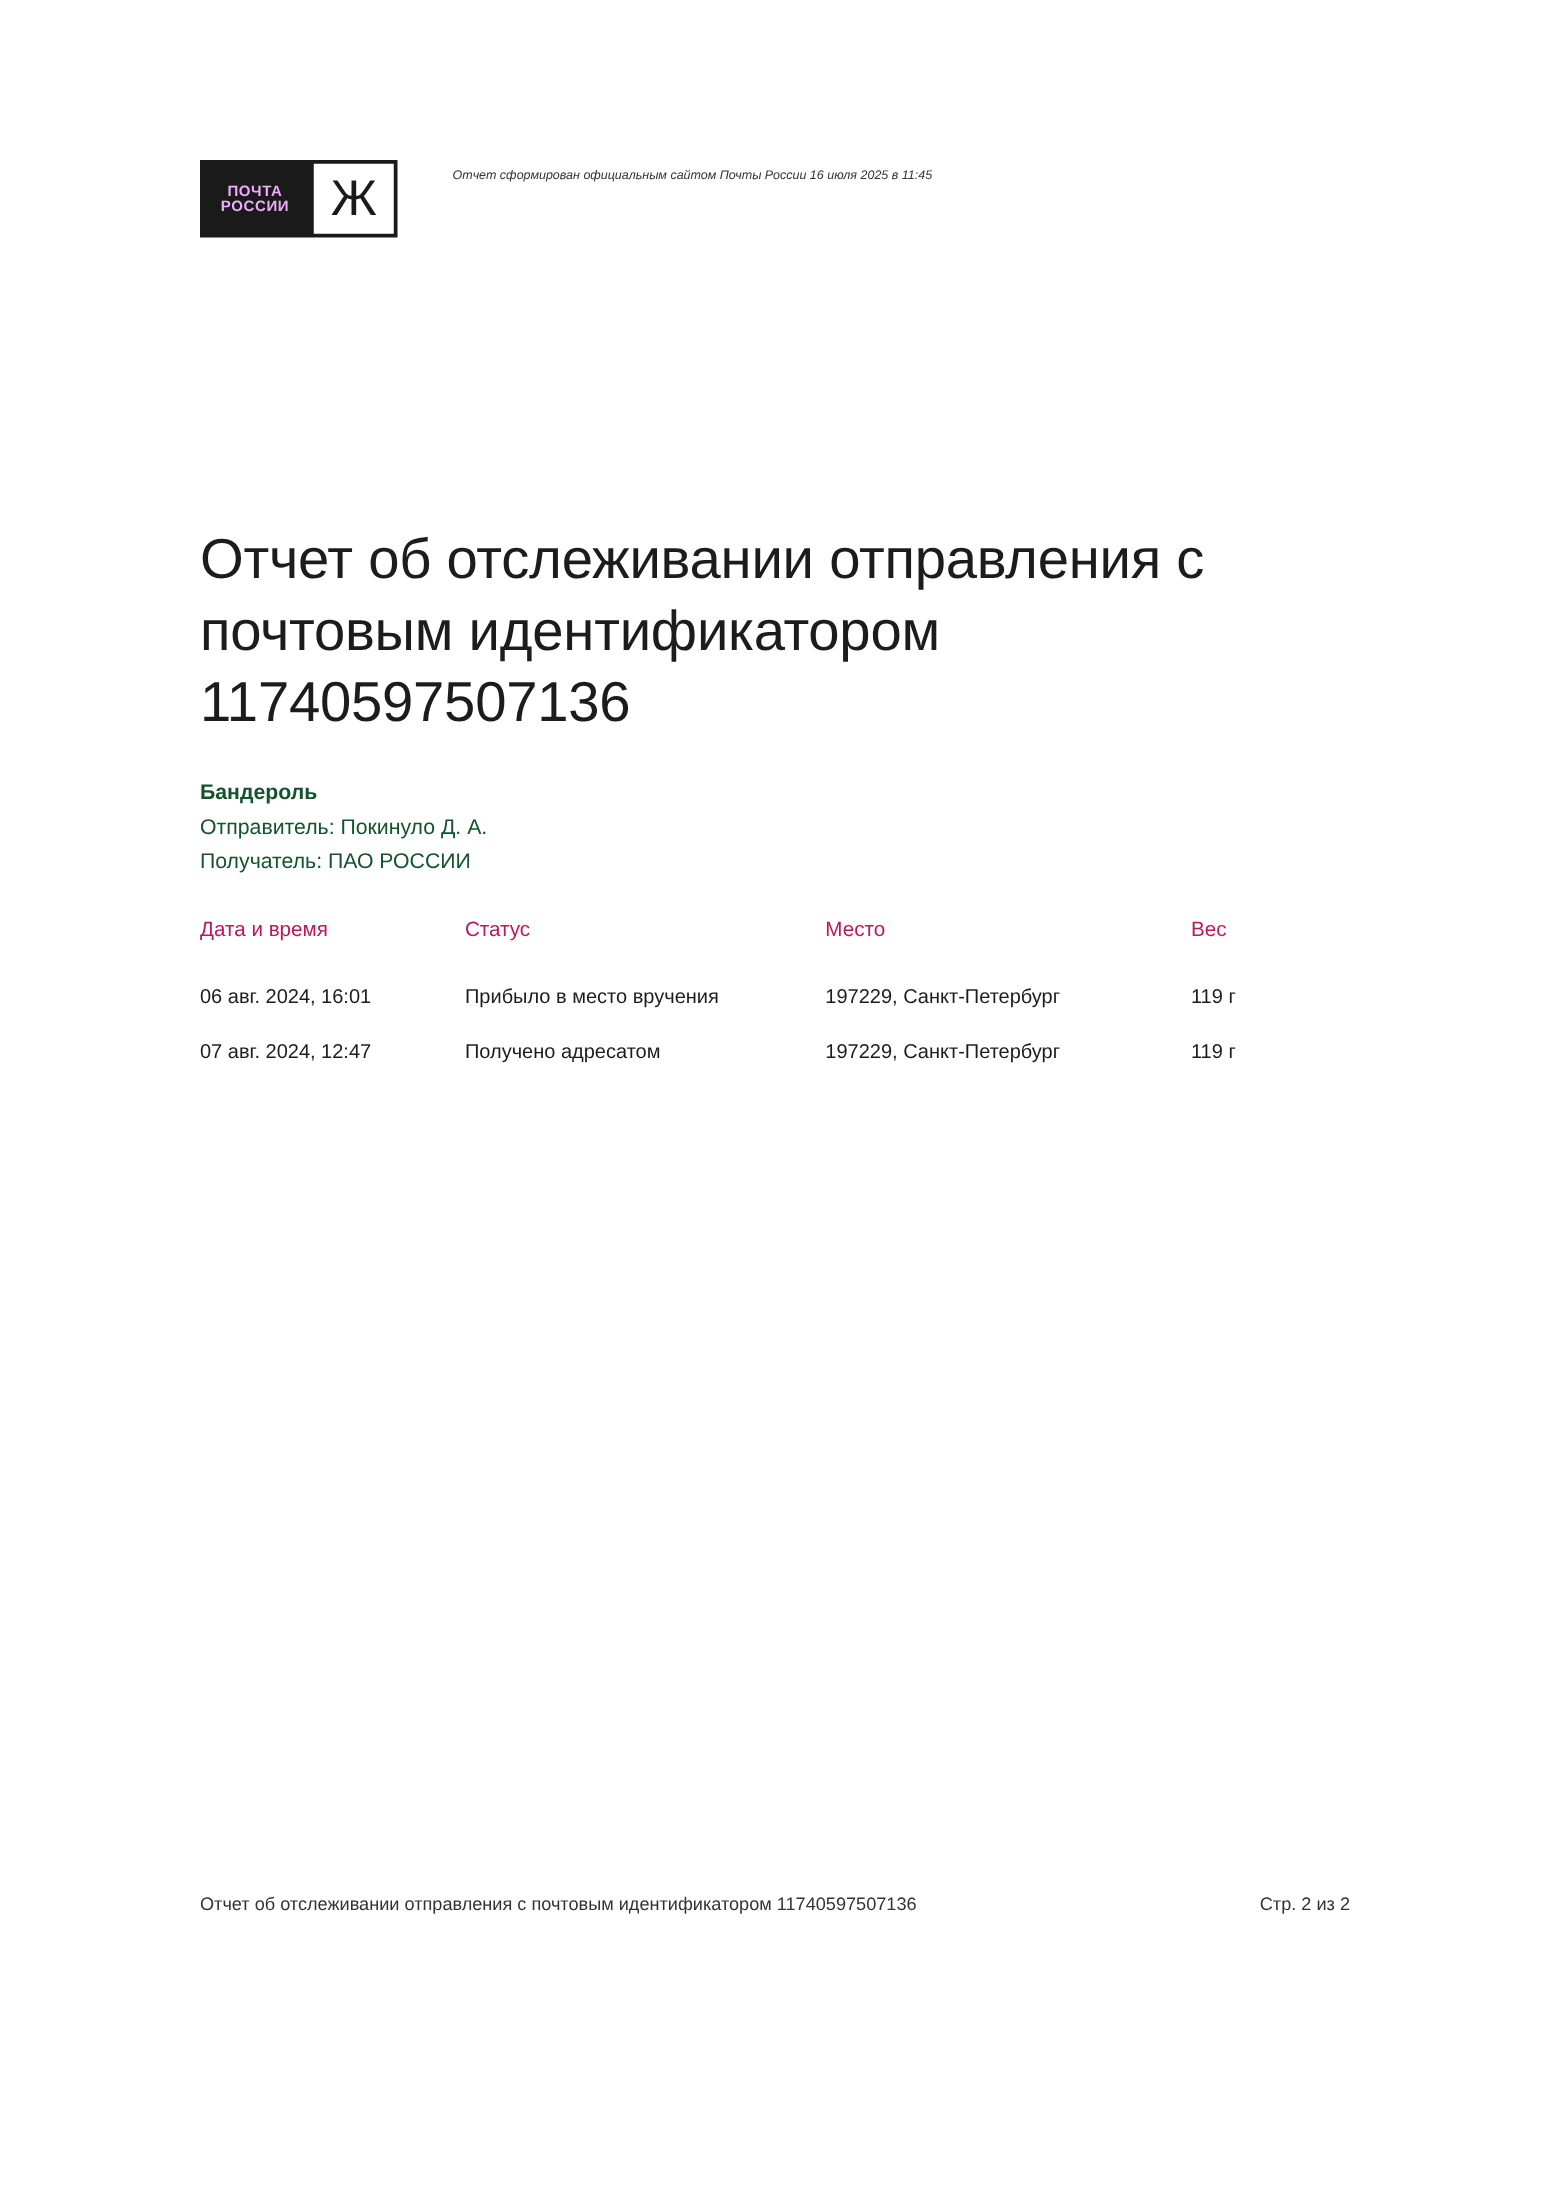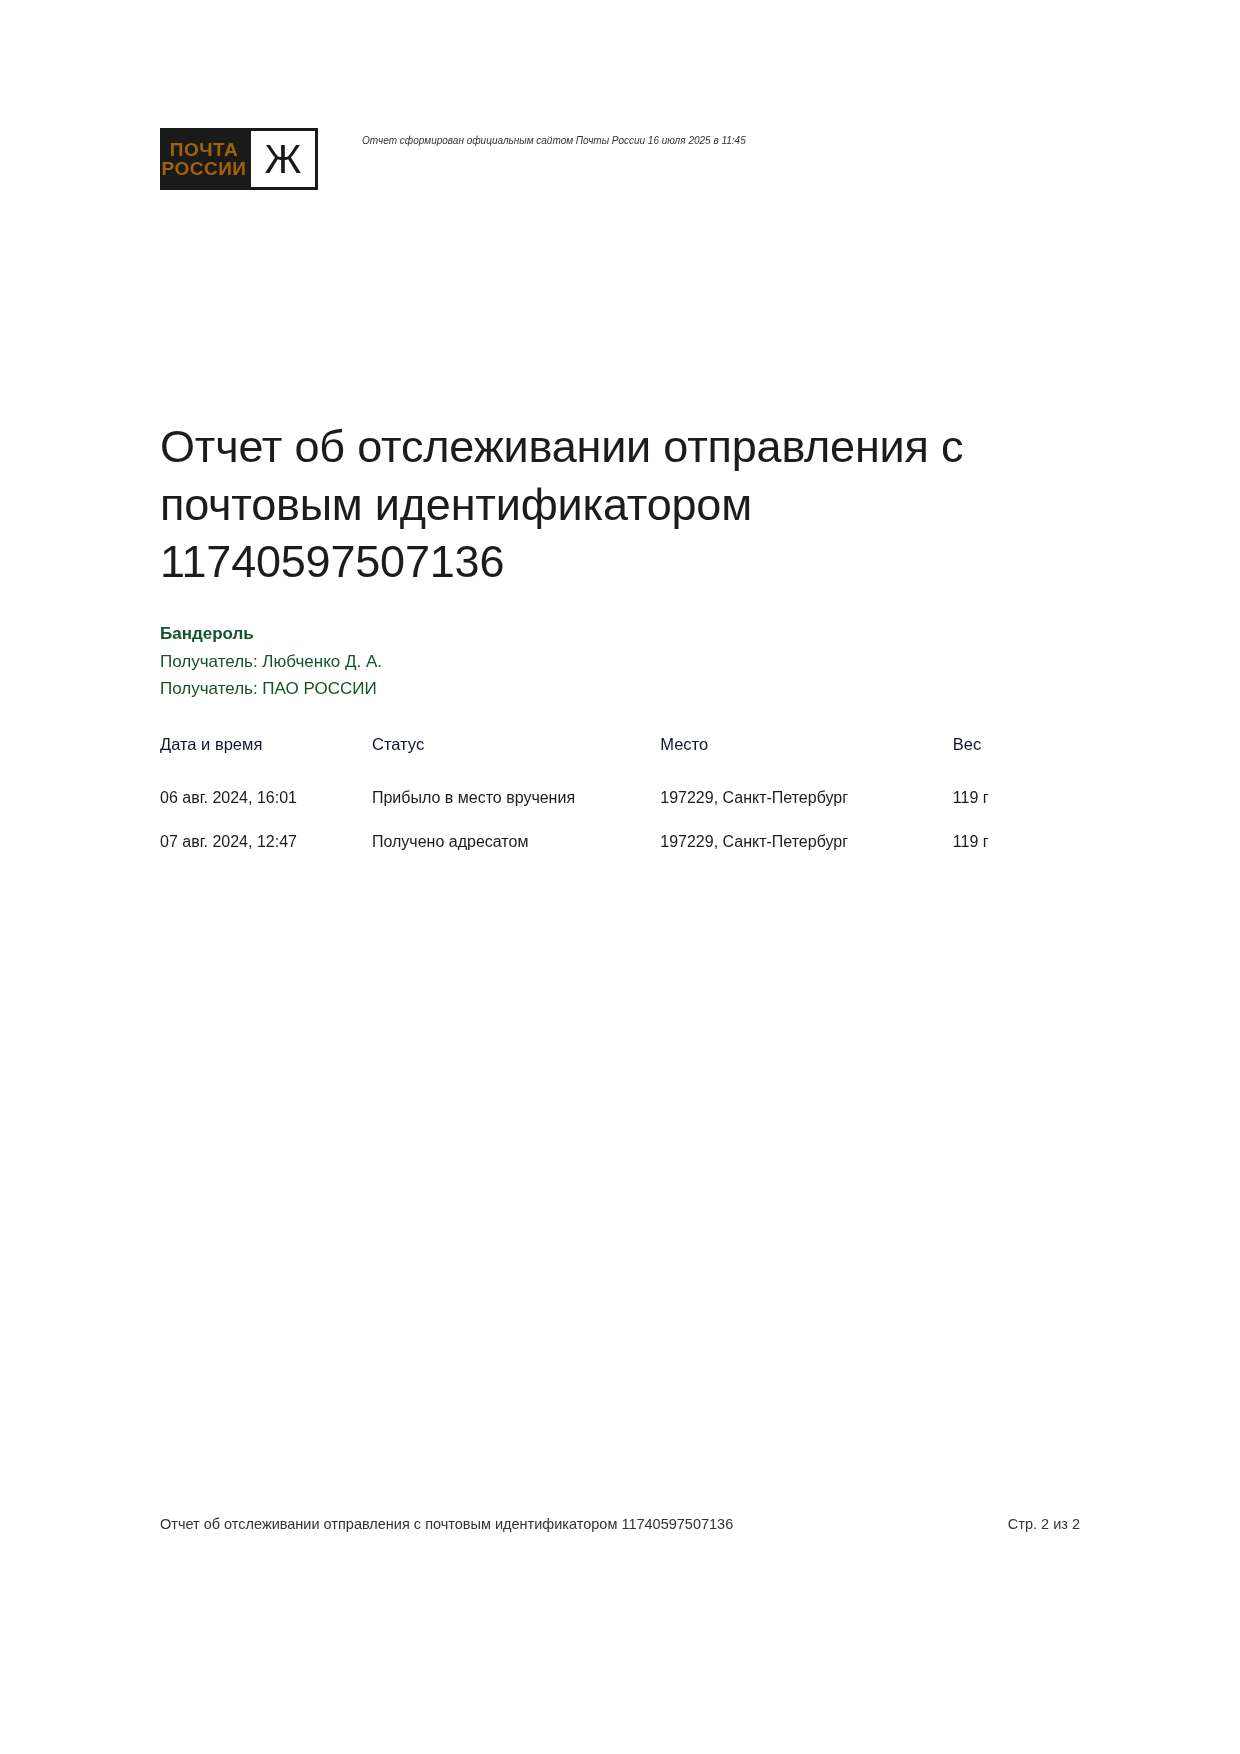--- a/index.html
+++ b/index.html
@@ -34,28 +34,28 @@
   .logo {
     width: 158px;
     height: 62px;
     display: flex;
     flex-shrink: 0;
   }
   .logo-left {
     width: 88px;
     height: 62px;
     background: #1a1a1a;
-    color: #a16207;
+    color: #f0abfc;
     display: flex;
     flex-direction: column;
     align-items: center;
     justify-content: center;
     line-height: 1.02;
     font-weight: bold;
-    font-size: 19px;
+    font-size: 12px;
     letter-spacing: 0.5px;
     font-family: "Liberation Sans", sans-serif;
   }
   .logo-right {
     width: 70px;
     height: 62px;
     background: #ffffff;
     border: 3px solid #1a1a1a;
     box-sizing: border-box;
     display: flex;
@@ -108,21 +108,21 @@
     top: 735px;
     left: 160px;
     width: 920px;
     border-collapse: collapse;
     font-size: 16px;
     color: #1c1c1c;
   }
   .track-table th {
     text-align: left;
     font-weight: 400;
-    color: #0f172a;
+    color: #be185d;
     padding: 0 0 22px 0;
     vertical-align: top;
     font-size: 16.5px;
   }
   .track-table td {
     vertical-align: top;
     padding: 9px 0 9px 0;
     line-height: 1.6;
   }
   .col-date { width: 200px; }
@@ -161,21 +161,21 @@
         <span class="eagle">Ж</span>
       </div>
     </div>
     <div class="generated-line">Отчет сформирован официальным сайтом Почты России 16 июля 2025 в 11:45</div>
   </div>
 
   <h1 class="title">Отчет об отслеживании отправления с почтовым идентификатором 11740597507136</h1>
 
   <div class="shipment">
     <div class="type">Бандероль</div>
-    <div>Получатель: Любченко Д. А.</div>
+    <div>Отправитель: Покинуло Д. А.</div>
     <div>Получатель: ПАО РОССИИ</div>
   </div>
 
   <table class="track-table">
     <thead>
       <tr>
         <th class="col-date">Дата и время</th>
         <th class="col-status">Статус</th>
         <th class="col-place">Место</th>
         <th class="col-weight">Вес</th>

